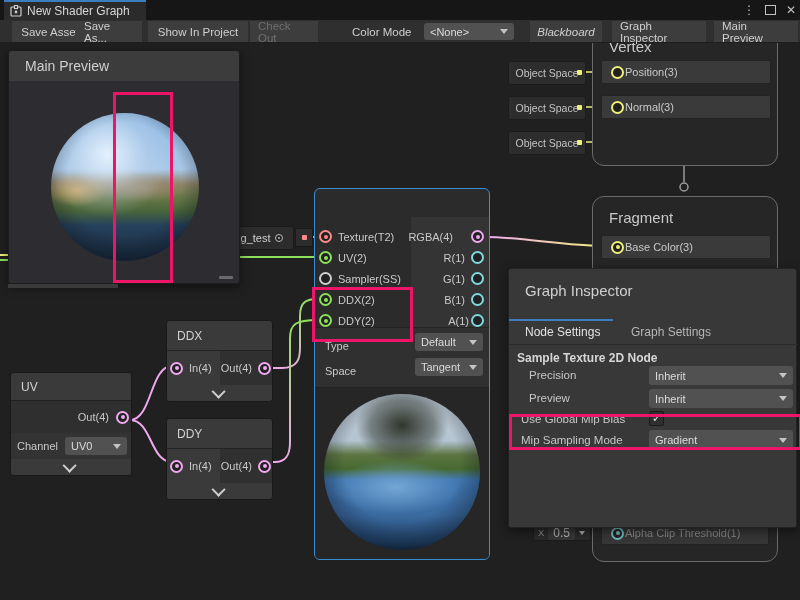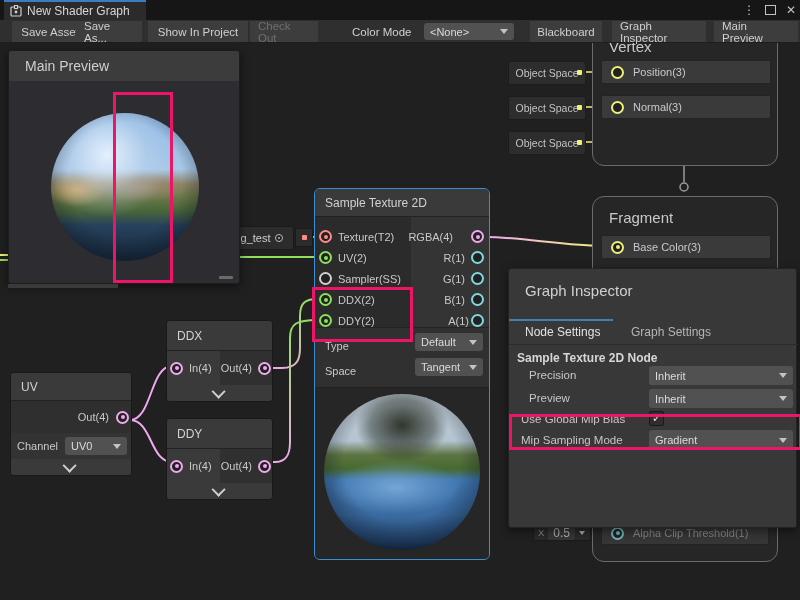--- a/index.html
+++ b/index.html
@@ -30,21 +30,21 @@
   .dd{background:#515151;border-radius:3px;display:flex;align-items:center;justify-content:space-between;
       padding:0 6px;box-sizing:border-box;font-size:11px;color:#dcdcdc;}
   .caret{width:0;height:0;border-left:4px solid transparent;border-right:4px solid transparent;
          border-top:5px solid #c3c3c3;flex:none;margin-left:6px;}
   
   svg.wires{position:absolute;left:0;top:0;z-index:1;}
   
   .ctx-block{border:1px solid #6b6b6b;border-radius:12px;background:#262626;z-index:2;box-sizing:border-box;}
   .ctx-title{font-size:15px;color:#c9c9c9;}
   .ctx-row{position:absolute;background:#3a3a3a;border:1px solid #232323;border-radius:2px;height:24px;
-           display:flex;align-items:center;gap:9px;padding-left:9px;box-sizing:border-box;font-size:11px;color:#c9c9c9;}
+           display:flex;align-items:center;gap:1px;padding-left:9px;box-sizing:border-box;font-size:11px;color:#c9c9c9;}
   .port{width:9px;height:9px;border-radius:50%;border:2px solid var(--c);background:#212121;
         display:flex;align-items:center;justify-content:center;flex:none;box-sizing:content-box;}
   .port .dot{width:4px;height:4px;border-radius:50%;background:var(--c);}
   .mini-node{position:absolute;background:#2d2d2d;border:1px solid #1c1c1c;border-radius:2px;height:22px;
              display:flex;align-items:center;justify-content:center;font-size:10.5px;color:#c3c3c3;z-index:2;}
   .sq-port{position:absolute;width:5px;height:5px;background:#eef07a;border-radius:1px;z-index:2;}
   .node{position:absolute;background:#303030;border:1px solid #191919;border-radius:4px;z-index:2;box-sizing:border-box;overflow:hidden;}
   .node-title{background:#3a3a3a;border-bottom:1px solid #222;display:flex;align-items:center;
               padding-left:10px;font-size:12px;color:#d2d2d2;box-sizing:border-box;}
   .chev-strip{position:absolute;left:0;right:0;bottom:0;background:#3a3a3a;display:flex;align-items:center;justify-content:center;}
@@ -218,23 +218,20 @@
           <span class="dot"></span>
         </span>
     </span>
   </div>
   <div class="chev-strip" style="height:16px;">
       <span class="chev"></span>
     </div>
 </div>
 
 <div class="node" style="left:314px;top:188px;width:176px;height:372px;border:1px solid #3a8fd4;border-radius:6px;background:#2b2b2b;">
-  <div class="node-title" style="height:28px;">
-    <span>Sample Texture 2D</span>
-  </div>
 
   <div class="abs" style="left:0;top:28px;width:174px;height:110px;display:flex;">
     <div style="width:96px;background:#2b2b2b;"></div>
     <div style="flex:1;background:#343434;"></div>
   </div>
 
   <div class="abs" style="left:4px;top:41px;display:flex;align-items:center;gap:6px;">
     <span class="port" style="--c:#ff8a8a">
         <span class="dot"></span>
       </span>
@@ -401,21 +398,21 @@
   <div class="tbtn dim" style="left:250px;width:68px;">
     <span>Check Out</span>
   </div>
   <div class="tlabel" style="left:352px;">
     <span>Color Mode</span>
   </div>
   <div class="dd" style="position:absolute;left:424px;top:3px;width:90px;height:17px;">
     <span>&lt;None&gt;</span>
       <span class="caret"></span>
   </div>
-  <div class="tbtn" style="left:530px;width:72px;">
+  <div class="tbtn" style="left:530px;width:72px;font-style:italic;">
     <span>Blackboard</span>
   </div>
   <div class="tbtn" style="left:612px;width:94px;">
     <span>Graph Inspector</span>
   </div>
   <div class="tbtn" style="left:714px;width:84px;">
     <span>Main Preview</span>
   </div>
 </div>
 

